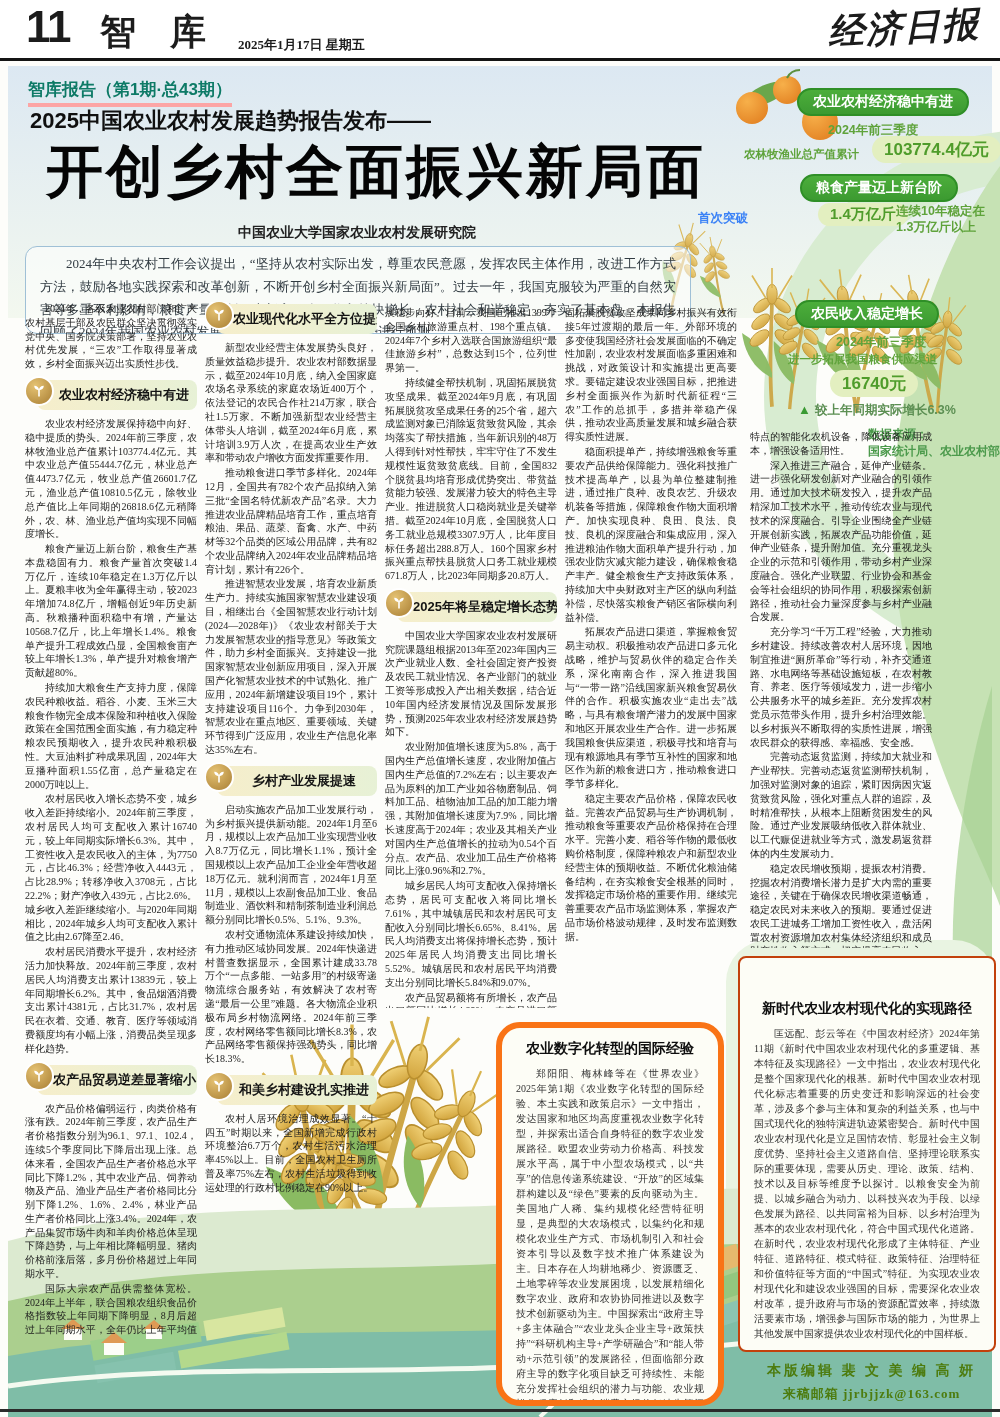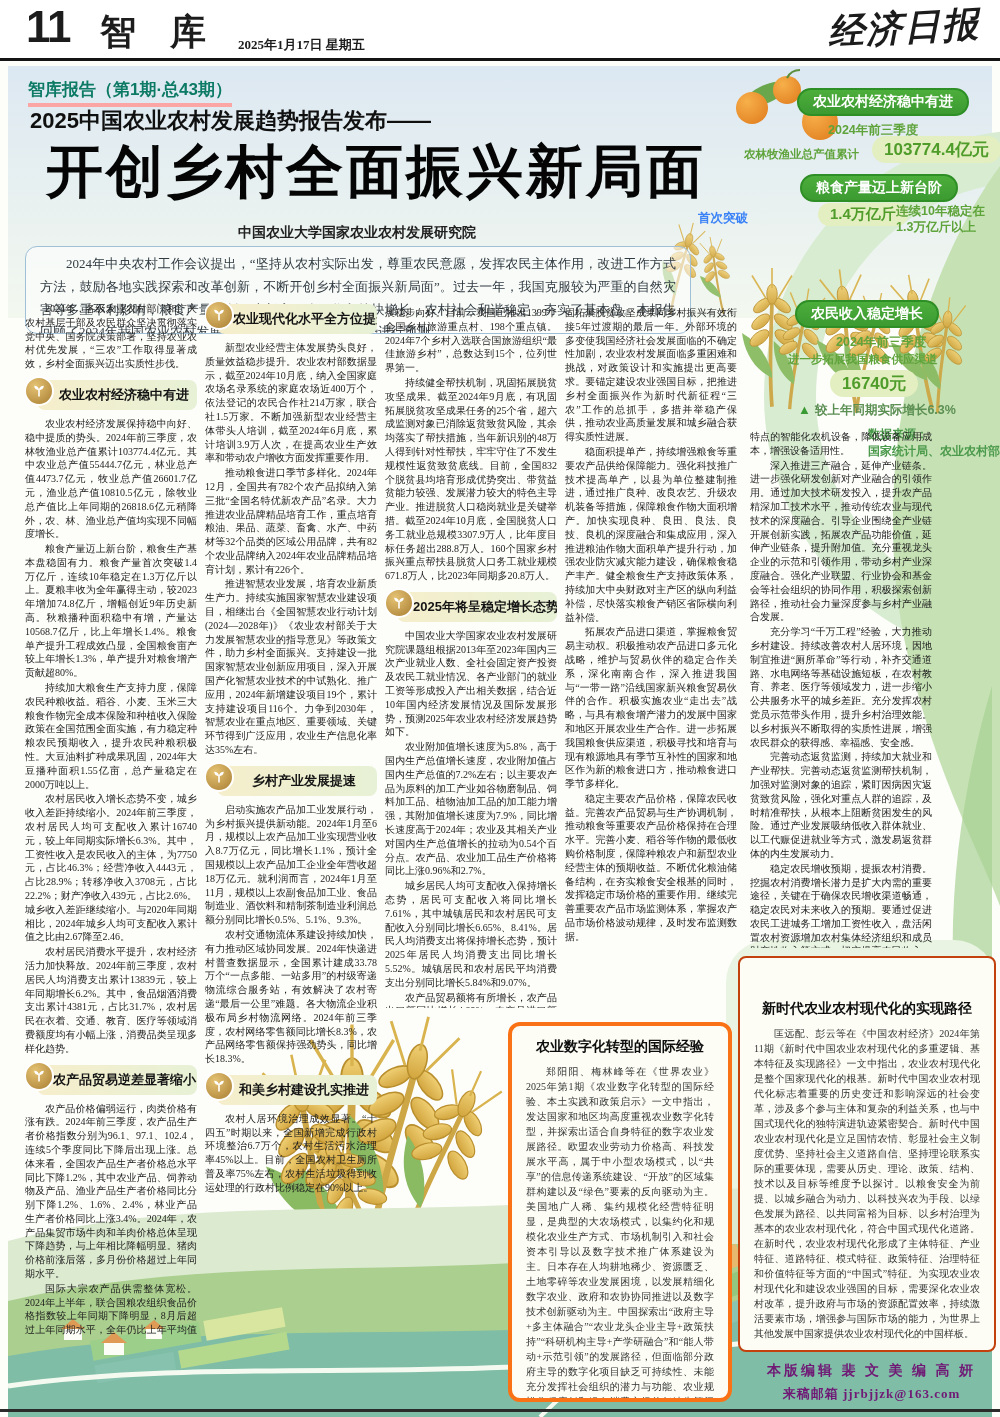--- a/index.html
+++ b/index.html
@@ -52,25 +52,25 @@
   .sechead:first-child{margin-top:2px;}
   .sec-icon{position:absolute;left:-13px;top:-4px;width:30px;height:30px;border-radius:50%;
           background:radial-gradient(circle at 35% 30%,#e5c273,#a87e33);border:2px solid #fff;
           display:flex;align-items:center;justify-content:center;box-sizing:border-box;}
   
   .bbox{position:absolute;z-index:3;background:#fdfdf6;overflow:hidden;}
   .bbox-title{text-align:center;font-family:"Liberation Sans","DejaVu Sans",sans-serif;
           font-weight:bold;font-size:14px;margin:12px 8px 8px 8px;color:#0e0e0e;}
   .bbox-body{font-size:10px;line-height:1.5;text-align:justify;color:#333;padding:0 14px;}
   .bbox-body p{margin:0;text-indent:2em;}
-  .box-digital{left:508px;top:1022px;width:216px;height:372px;border:4px solid #f97316;border-radius:12px;}
+  .box-digital{left:496px;top:1022px;width:216px;height:372px;border:6px solid #f97316;border-radius:24px;}
   .box-path{left:738px;top:956px;width:254px;height:392px;border:2px solid #c2410c;border-radius:8px;}
   .box-path .bbox-title{margin-top:42px;}
   
-  .pagefooter{position:absolute;right:44px;top:1362px;z-index:4;text-align:center;color:#701a75;font-weight:bold;}
+  .pagefooter{position:absolute;right:44px;top:1362px;z-index:4;text-align:center;color:#4d7c0f;font-weight:bold;}
   .pf1{font-size:14px;letter-spacing:3px;}
   .pf2{font-size:13px;margin-top:5px;letter-spacing:1px;}
 </style>
 </head>
 <body>
 
 <div class="paper">
 
   <header class="masthead">
     <span class="pageno">11</span>

